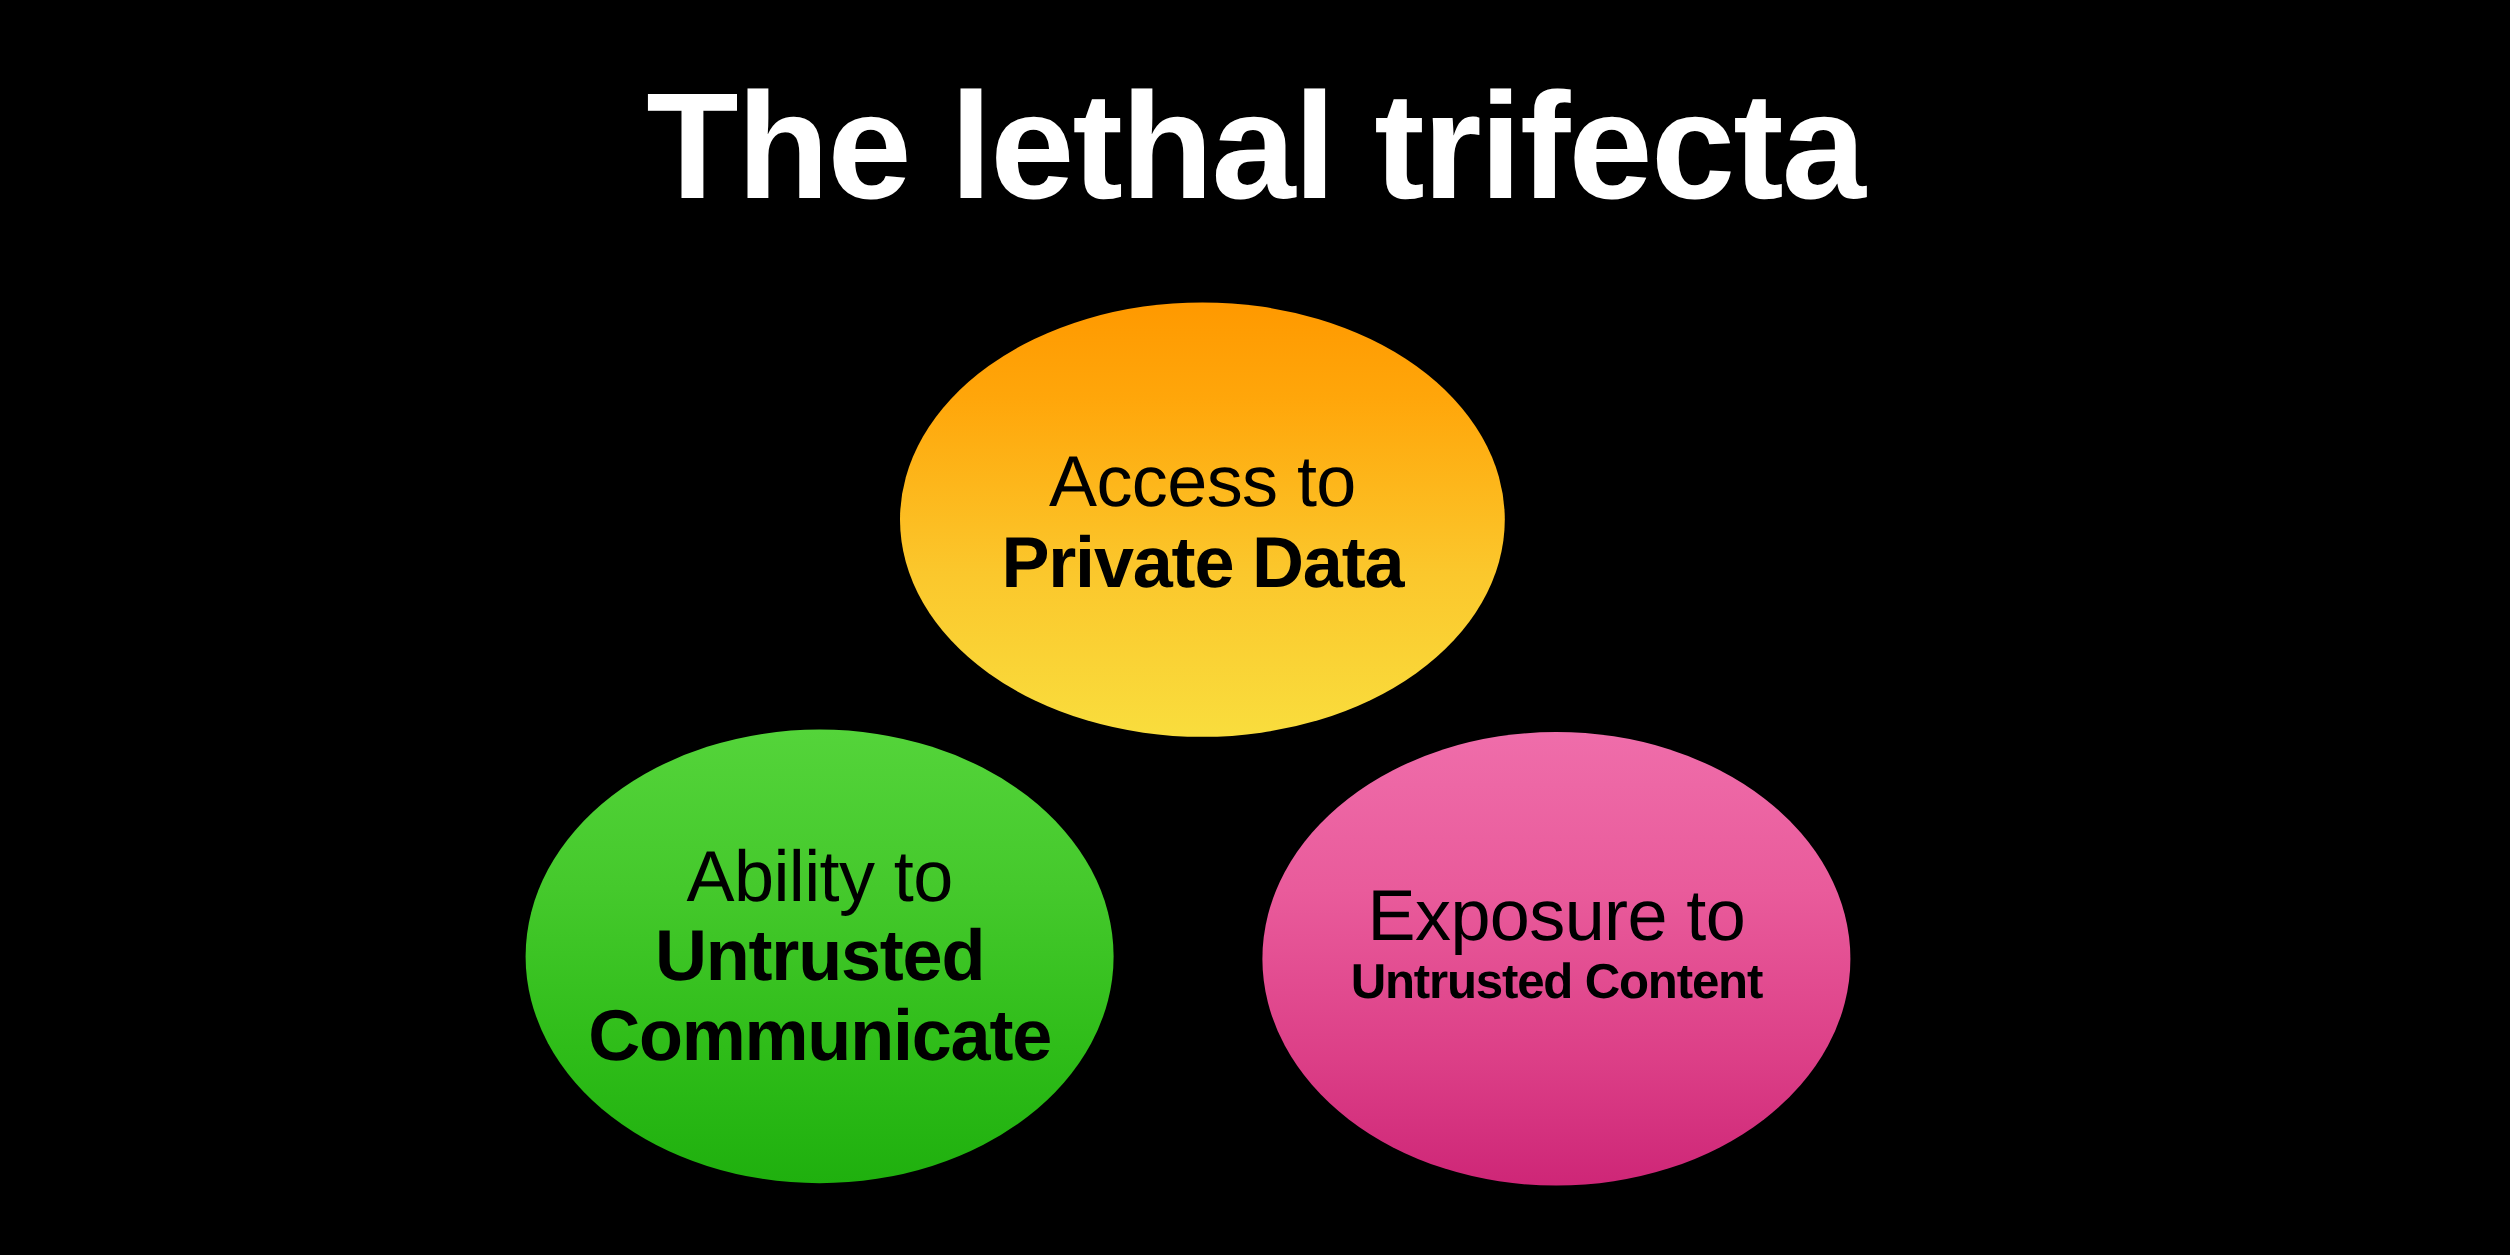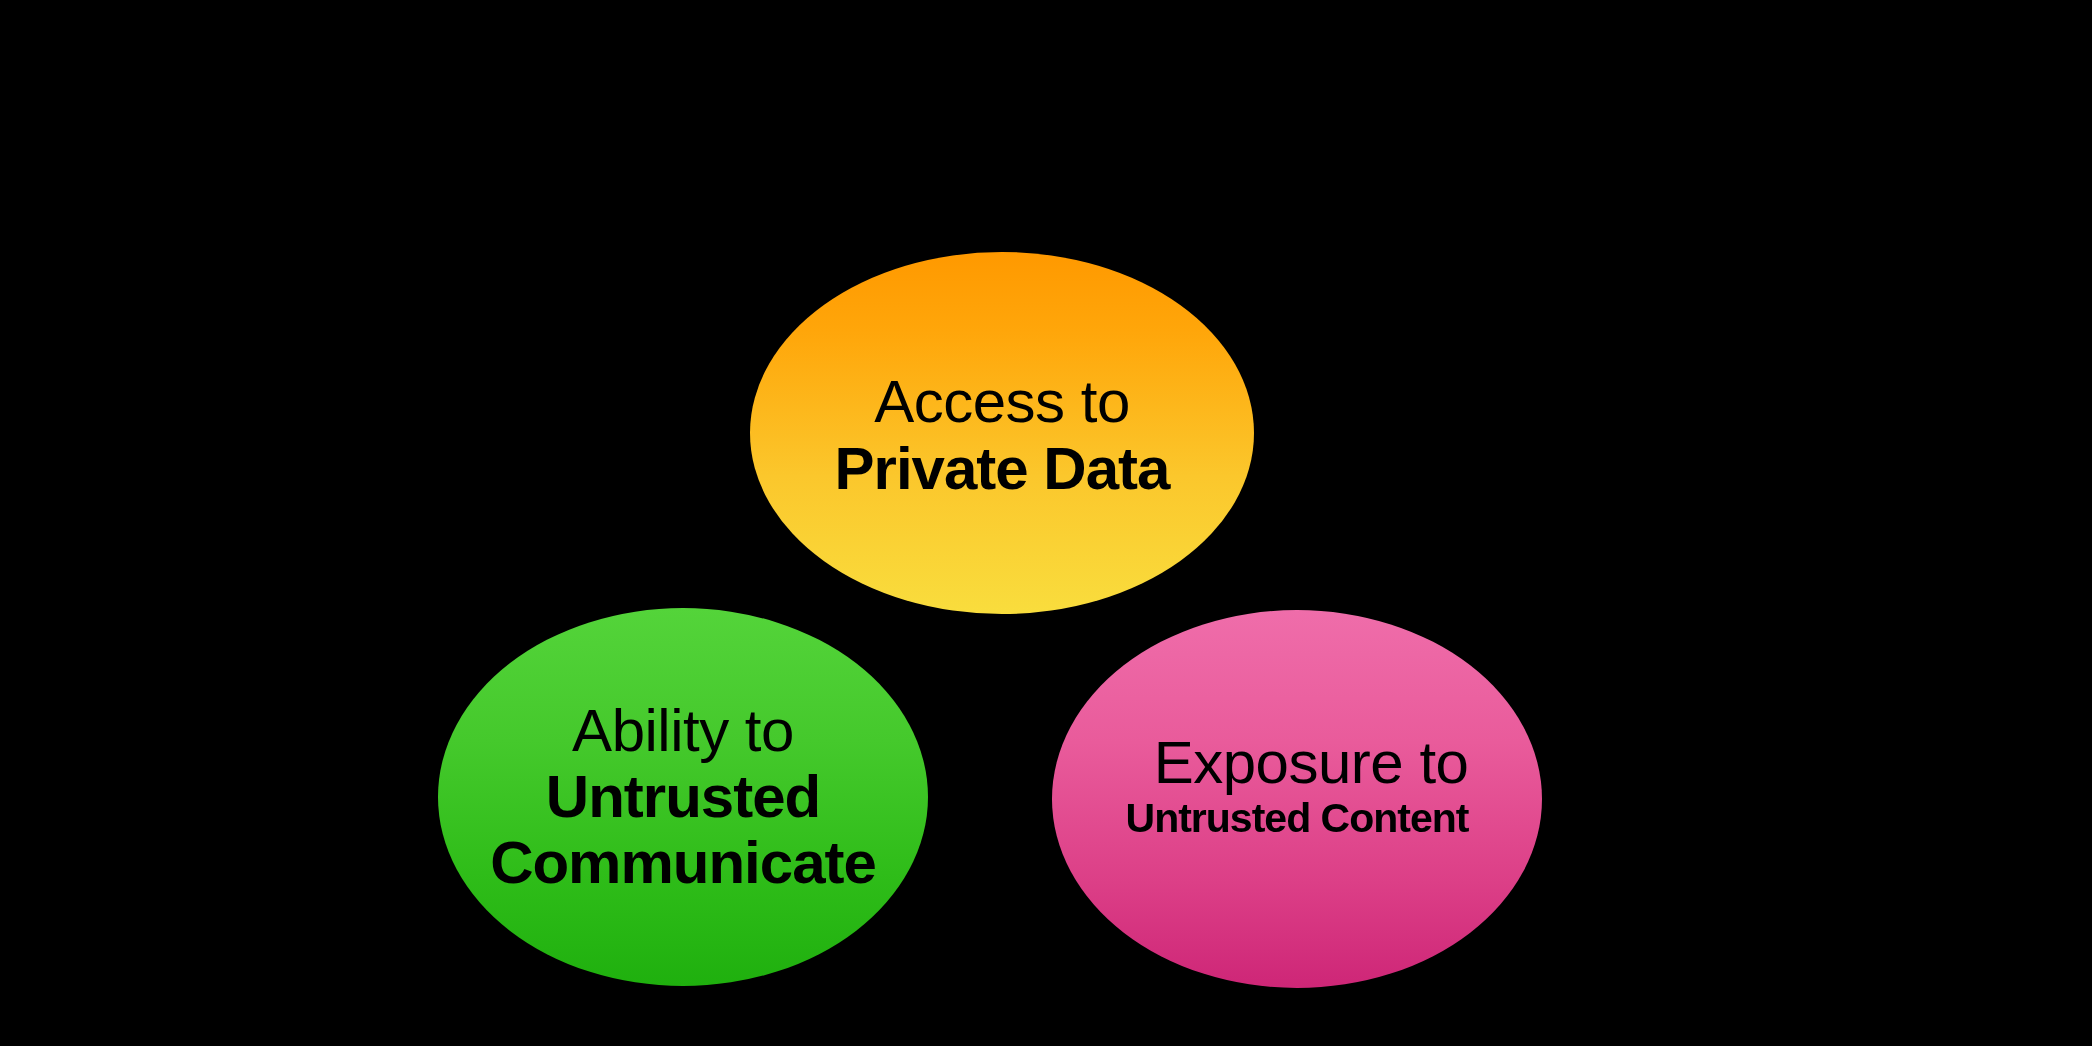--- a/index.html
+++ b/index.html
@@ -82,31 +82,32 @@
   }
   #node-communicate .stack { transform: translateY(-6px); margin-top: 11px; }
 
   #node-untrusted {
     left: 1052px;
     top: 610px;
     width: 490px;
     height: 378px;
     background: linear-gradient(to bottom, #ef6daa 0%, #e95b9b 35%, #dc3f87 72%, #ce2677 100%);
   }
-  #node-untrusted .stack { transform: translateY(-14px); text-align: right; }
+  #node-untrusted .stack { transform: translateY(-14px); }
 
   #node-untrusted .line-main { font-size: 41px; }
 
   .stack { display: block; }
 </style>
 </head>
 <body>
 
 <div id="slide">
 
+  <div id="title">The lethal trifecta</div>
 
   <div id="node-private" class="node">
     <div class="stack">
       <div class="line-head">Access to</div>
       <div class="line-main">Private Data</div>
     </div>
   </div>
 
   <div id="node-communicate" class="node">
     <div class="stack">

